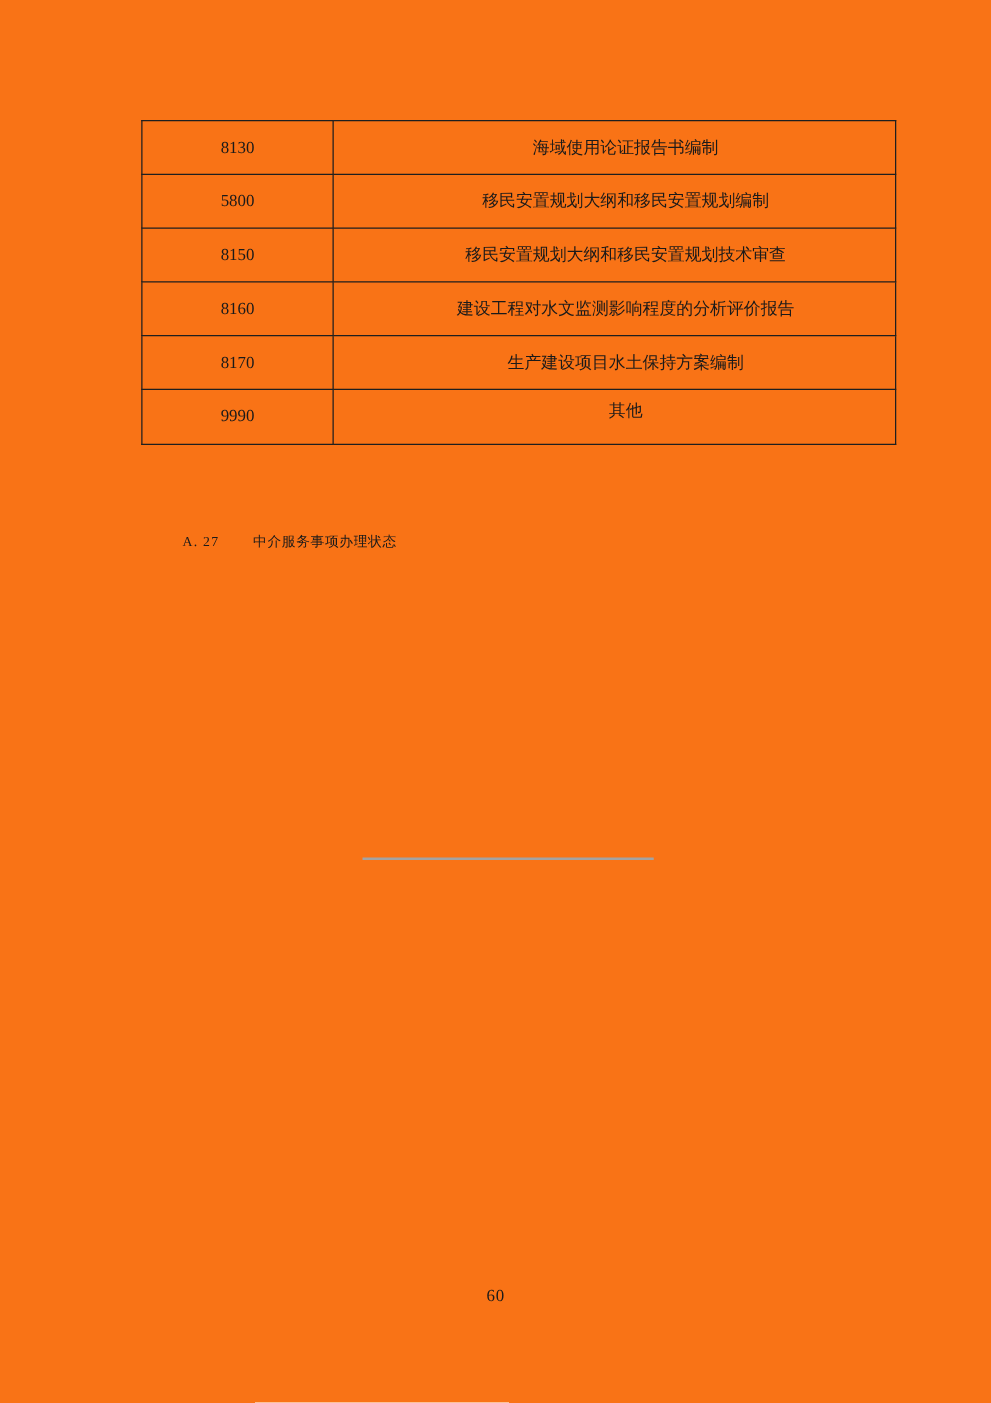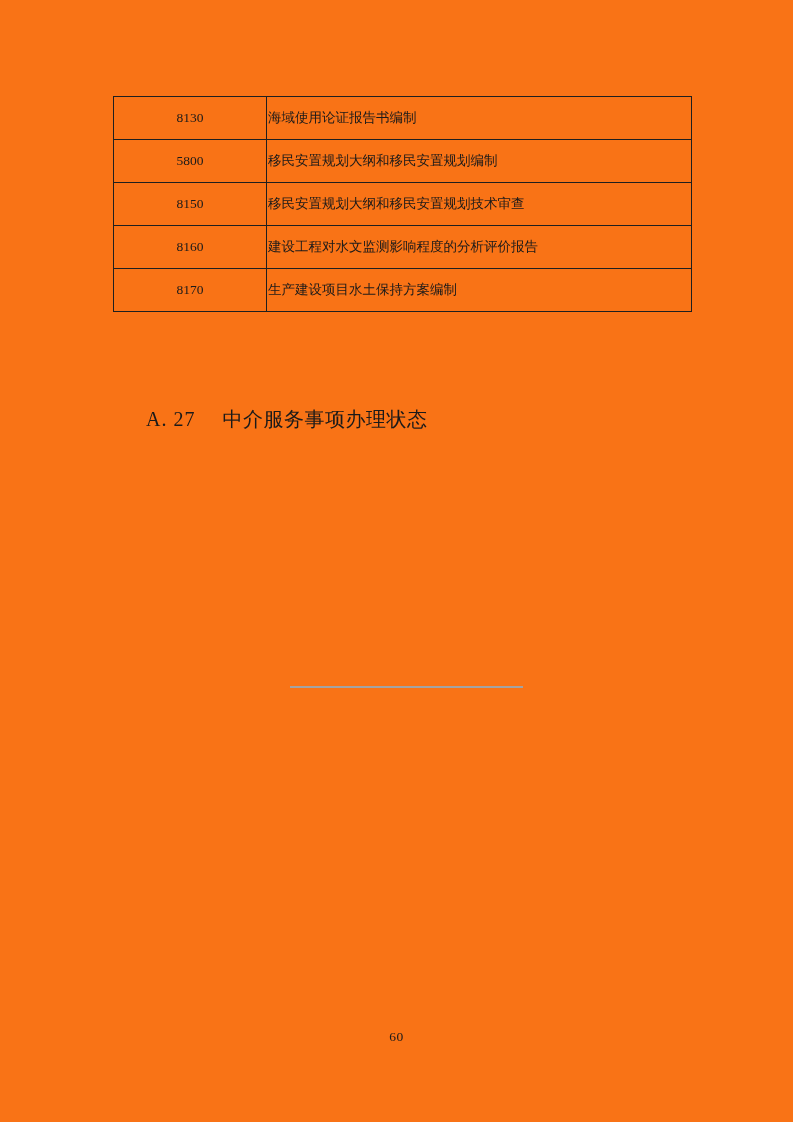--- a/index.html
+++ b/index.html
@@ -32,38 +32,38 @@
     height: 42px;
     padding: 0;
     vertical-align: middle;
     line-height: 1.2;
   }
   table.t1 td.code-cell {
     text-align: center;
     width: 152px;
   }
   table.t1 td.name-cell {
-    text-align: left;
-    padding-left: 1px;
+    text-align: center;
+    padding-left: 26px;
     padding-right: 8px;
     width: 415px;
   }
   table.t1 tr.last-row td.name-cell {
     vertical-align: top;
     padding-top: 9px;
     height: 34px; 
   }
   table.t1 tr.last-row td.code-cell { height: 43px; }
 
   
   .section-heading {
     position: absolute;
     left: 146px;
-    top: 406px;
-    font-size: 20px;
+    top: 426px;
+    font-size: 11px;
     white-space: nowrap;
     letter-spacing: 0.5px;
   }
   .section-heading .clause {
     display: inline-block;
     margin-right: 27px;
     letter-spacing: 1px;
   }
 
   
@@ -136,20 +136,24 @@
         <td class="name-cell">移民安置规划大纲和移民安置规划技术审查</td>
       </tr>
       <tr>
         <td class="code-cell">8160</td>
         <td class="name-cell">建设工程对水文监测影响程度的分析评价报告</td>
       </tr>
       <tr>
         <td class="code-cell">8170</td>
         <td class="name-cell">生产建设项目水土保持方案编制</td>
       </tr>
+      <tr class="last-row">
+        <td class="code-cell">9990</td>
+        <td class="name-cell">其他</td>
+      </tr>
     </tbody>
   </table>
 
   <div class="section-heading">
     <span class="clause">A. 27</span><span>中介服务事项办理状态</span>
   </div>
 
 
   <div class="footnote-separator"></div>
 

